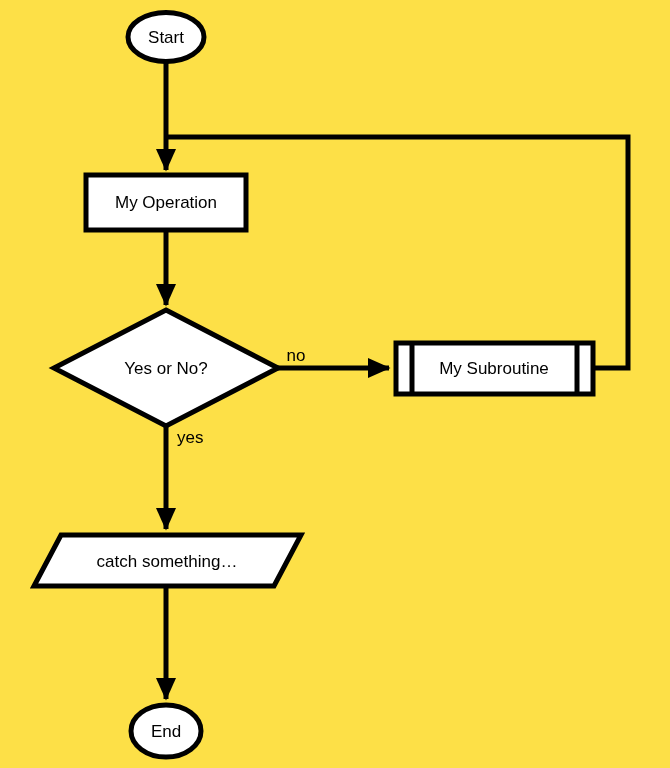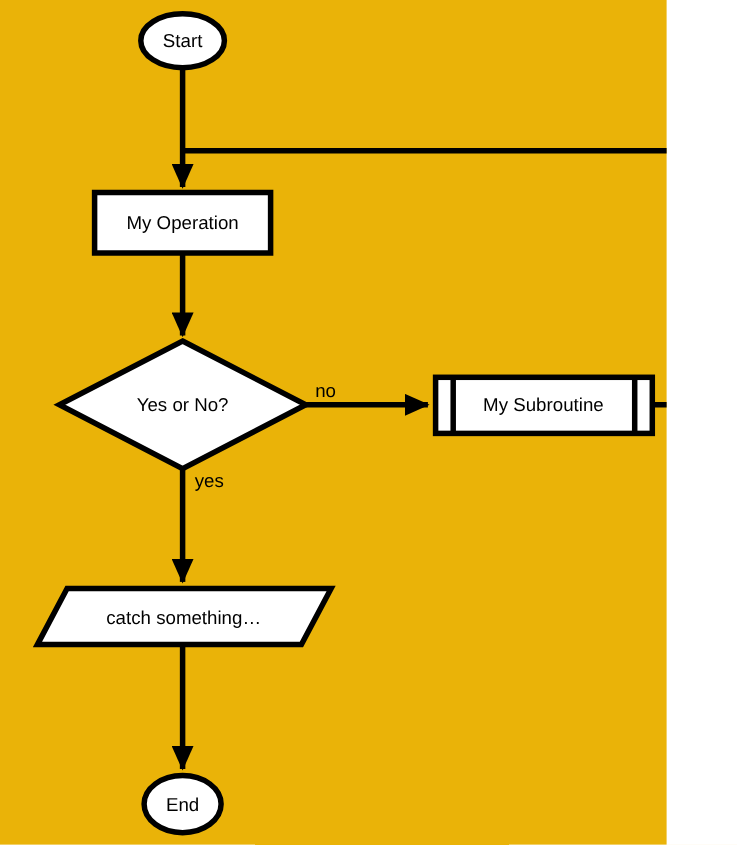--- a/index.html
+++ b/index.html
@@ -2,23 +2,23 @@
 <html><head>
 <meta charset="utf-8">
 <style>
   html, body {
     margin: 0;
     padding: 0;
     background: #ffffff;
   }
   .page {
     position: relative;
-    width: 606px;
+    width: 670px;
     height: 768px;
-    background: #eab308;
+    background: #fde047;
     overflow: hidden;
   }
   svg {
     display: block;
   }
   .node {
     fill: #ffffff;
     stroke: #000000;
     stroke-width: 5;
   }

